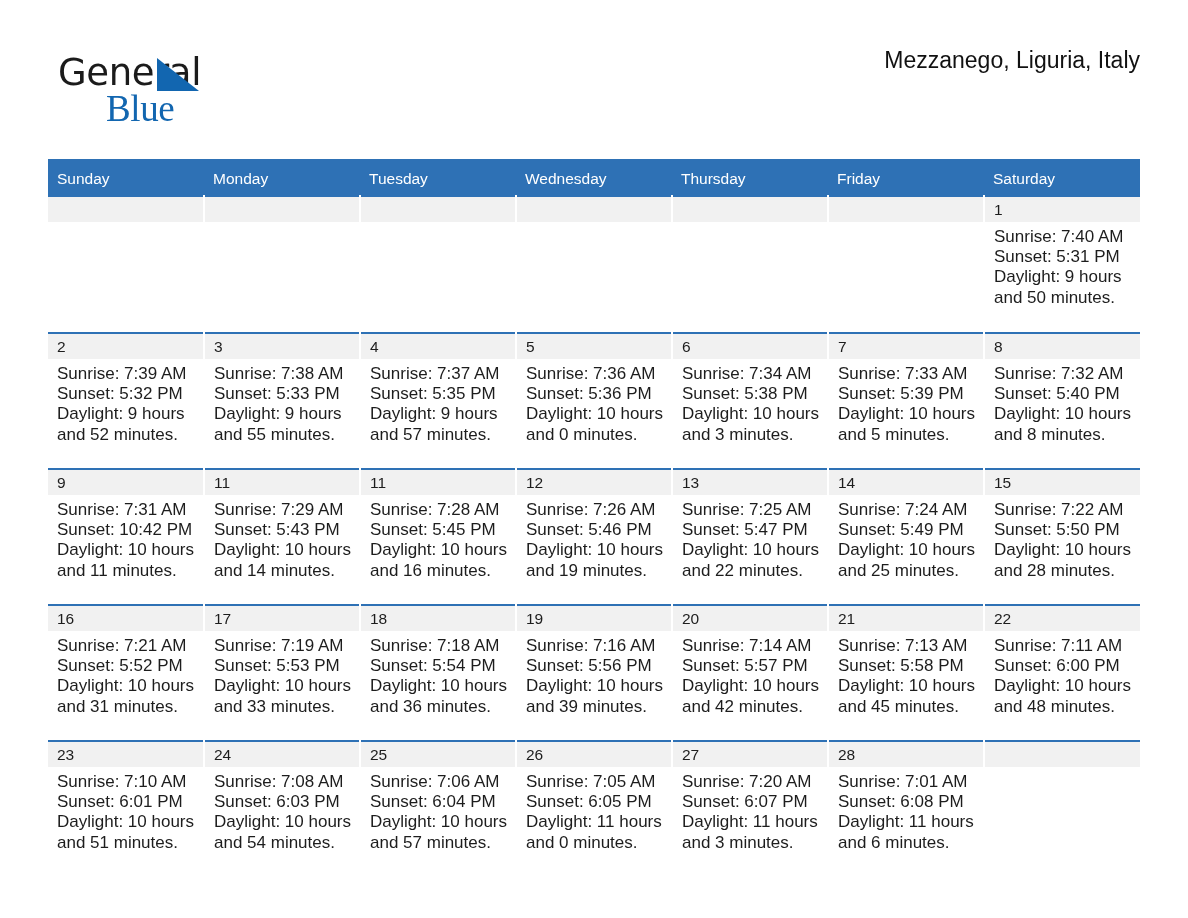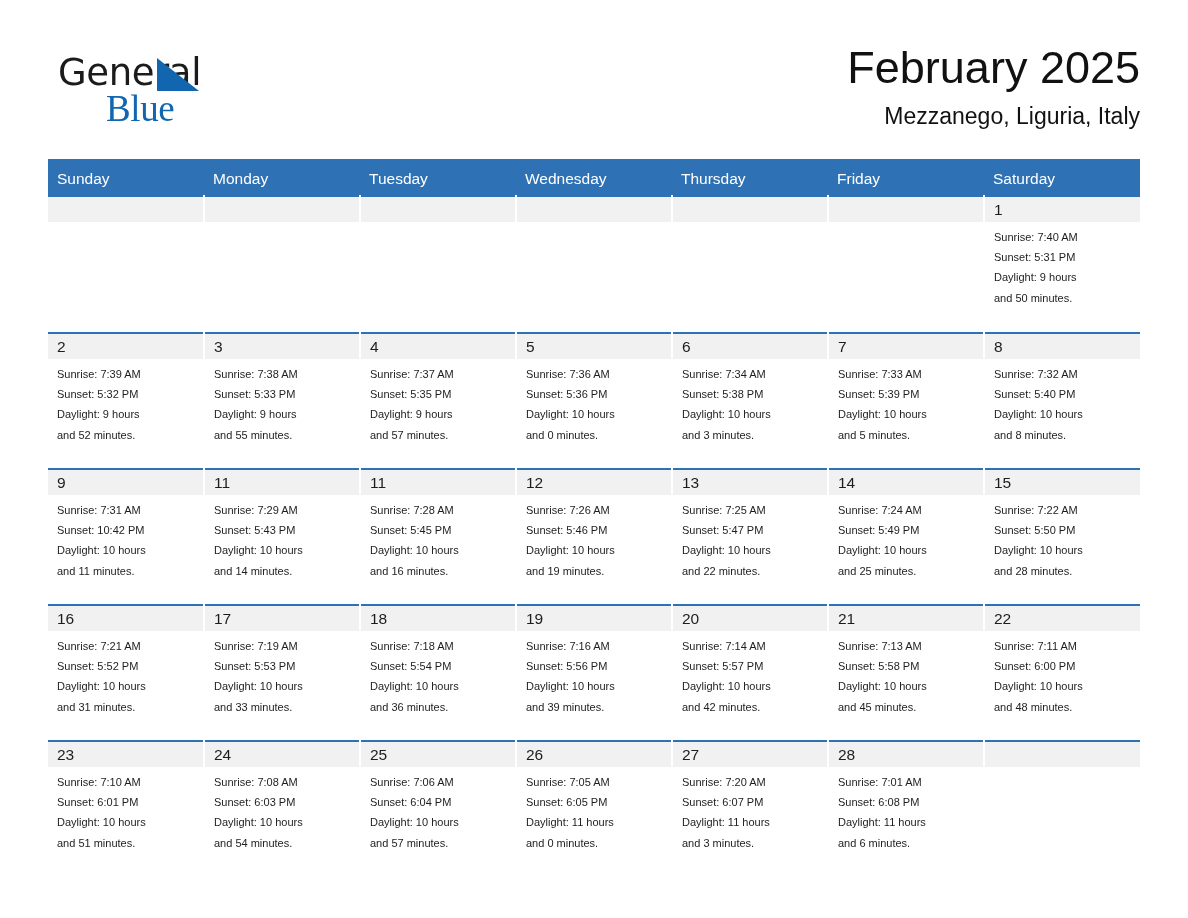--- a/index.html
+++ b/index.html
@@ -136,21 +136,21 @@
     line-height: 25px;
     padding-left: 9px;
     font-size: 15.5px;
     color: #1d1d1d;
   }
   .daynum-band.empty {
     color: transparent;
   }
   .cell-body {
     padding: 5px 6px 0 9px;
-    font-size: 11px;
+    font-size: 17px;
     line-height: 20.2px;
     color: #1d1d1d;
   }
   .cell-body div {
     white-space: nowrap;
   }
   .cell-empty .daynum-band {
     background: #f1f1f1;
   }
 </style>
@@ -163,21 +163,20 @@
 
     <div class="logo">
       <span class="logo-general">General</span>
       <svg class="logo-tri" viewBox="0 0 42 33">
         <polygon points="0,0 42,33 0,33" fill="#1266b0"></polygon>
       </svg>
       <span class="logo-blue">Blue</span>
     </div>
 
     <div class="title-block">
-      <div class="month-title">February 2025</div>
       <div class="location-title">Mezzanego, Liguria, Italy</div>
     </div>
 
   </div>
 
   <table class="calendar">
     <thead>
       <tr>
         <th>Sunday</th>
         <th>Monday</th>

